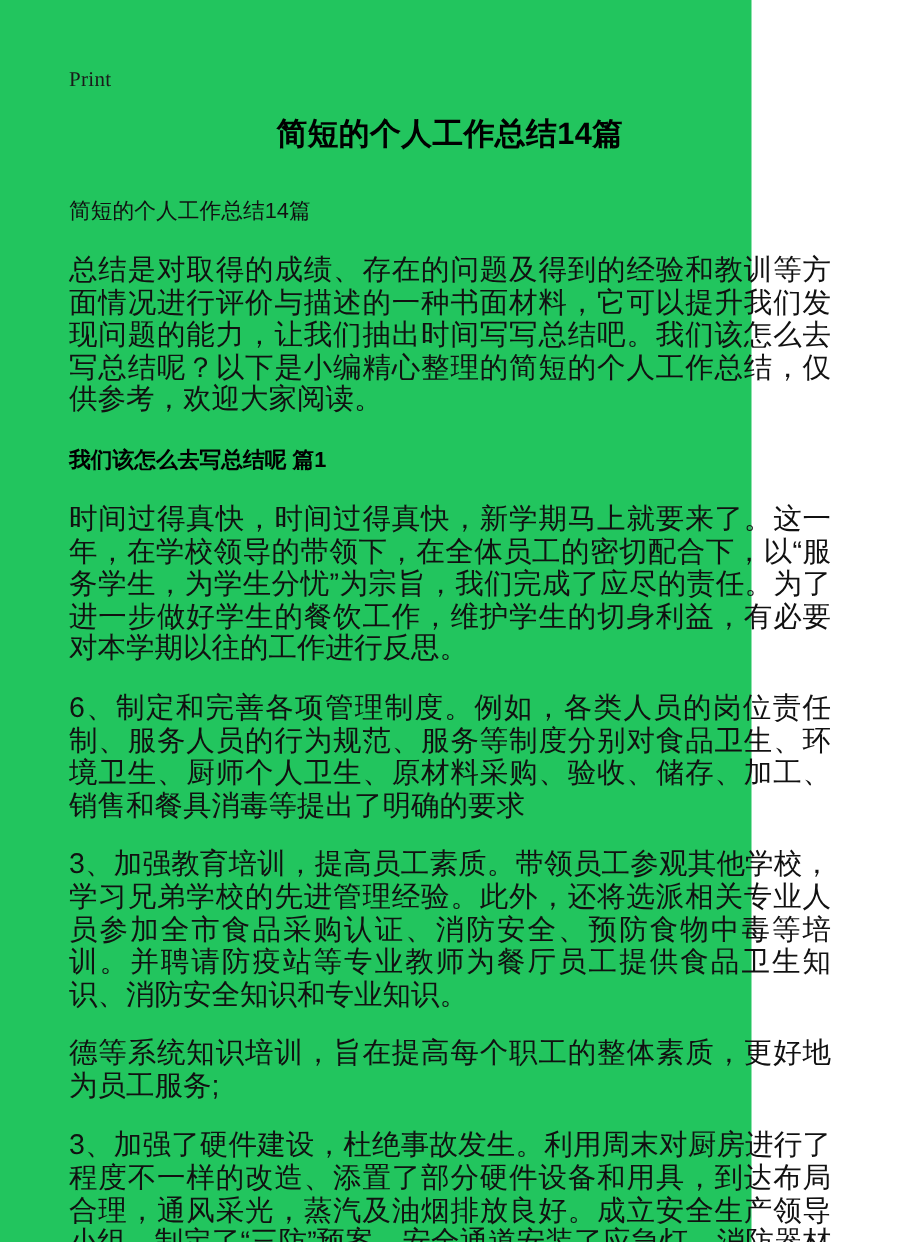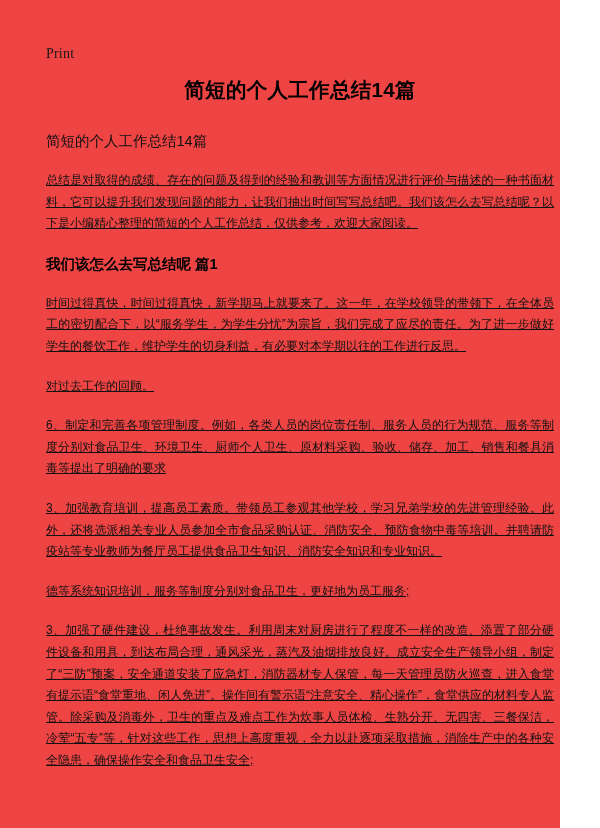--- a/index.html
+++ b/index.html
@@ -11,23 +11,23 @@
     width: 600px;
     height: 828px;
     position: relative;
     overflow: hidden;
     font-family: "Liberation Sans", "DejaVu Sans", sans-serif;
     color: #111111;
     -webkit-font-smoothing: antialiased;
   }
 
   .page {
-    width: 560px;
+    width: 501px;
     height: 828px;
-    background: #ef4444;
+    background: #22c55e;
     box-sizing: border-box;
     position: relative;
   }
 
   
   .print-label {
     position: absolute;
     left: 46px;
     top: 46px;
     font-family: "Liberation Serif", "DejaVu Serif", serif;
@@ -55,28 +55,27 @@
   }
 
   .subtitle {
     font-size: 14.5px;
     line-height: 22px;
     margin: 0 0 18px 0;
     color: #111111;
   }
 
   p.para {
-    font-size: 12px;
+    font-size: 19px;
     line-height: 21.6px;
     margin: 12px 0 18px 0;
     text-align: justify;
     text-justify: inter-ideograph;
     color: #111111;
     word-break: break-all;
-    text-decoration: underline;
   }
 
   h2.section-heading {
     font-size: 14.5px;
     font-weight: bold;
     line-height: 22px;
     margin: 0 0 18px 0;
     color: #000000;
   }
 </style>
@@ -91,20 +90,19 @@
 
     <h1 class="doc-title">简短的个人工作总结14篇</h1>
 
     <div class="subtitle">简短的个人工作总结14篇</div>
 
     <p class="para">总结是对取得的成绩、存在的问题及得到的经验和教训等方面情况进行评价与描述的一种书面材料，它可以提升我们发现问题的能力，让我们抽出时间写写总结吧。我们该怎么去写总结呢？以下是小编精心整理的简短的个人工作总结，仅供参考，欢迎大家阅读。</p>
 
     <h2 class="section-heading">我们该怎么去写总结呢 篇1</h2>
 
     <p class="para">时间过得真快，时间过得真快，新学期马上就要来了。这一年，在学校领导的带领下，在全体员工的密切配合下，以“服务学生，为学生分忧”为宗旨，我们完成了应尽的责任。为了进一步做好学生的餐饮工作，维护学生的切身利益，有必要对本学期以往的工作进行反思。</p>
-    <p class="para">对过去工作的回顾。</p>
     <p class="para">6、制定和完善各项管理制度。例如，各类人员的岗位责任制、服务人员的行为规范、服务等制度分别对食品卫生、环境卫生、厨师个人卫生、原材料采购、验收、储存、加工、销售和餐具消毒等提出了明确的要求</p>
     <p class="para">3、加强教育培训，提高员工素质。带领员工参观其他学校，学习兄弟学校的先进管理经验。此外，还将选派相关专业人员参加全市食品采购认证、消防安全、预防食物中毒等培训。并聘请防疫站等专业教师为餐厅员工提供食品卫生知识、消防安全知识和专业知识。</p>
-    <p class="para">德等系统知识培训，服务等制度分别对食品卫生，更好地为员工服务;</p>
+    <p class="para">德等系统知识培训，旨在提高每个职工的整体素质，更好地为员工服务;</p>
     <p class="para">3、加强了硬件建设，杜绝事故发生。利用周末对厨房进行了程度不一样的改造、添置了部分硬件设备和用具，到达布局合理，通风采光，蒸汽及油烟排放良好。成立安全生产领导小组，制定了“三防”预案，安全通道安装了应急灯，消防器材专人保管，每一天管理员防火巡查，进入食堂有提示语“食堂重地、闲人免进”。操作间有警示语“注意安全、精心操作”，食堂供应的材料专人监管。除采购及消毒外，卫生的重点及难点工作为炊事人员体检、生熟分开、无四害、三餐保洁，冷荤“五专”等，针对这些工作，思想上高度重视，全力以赴逐项采取措施，消除生产中的各种安全隐患，确保操作安全和食品卫生安全;</p>
 
   </div>
 </div>
 
 </body></html>

